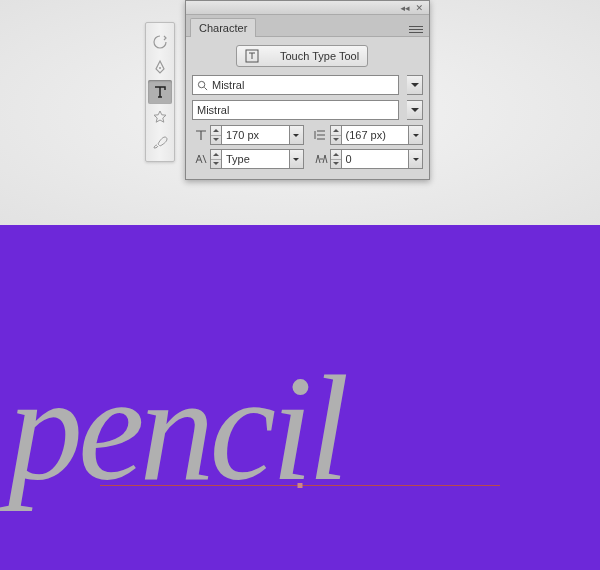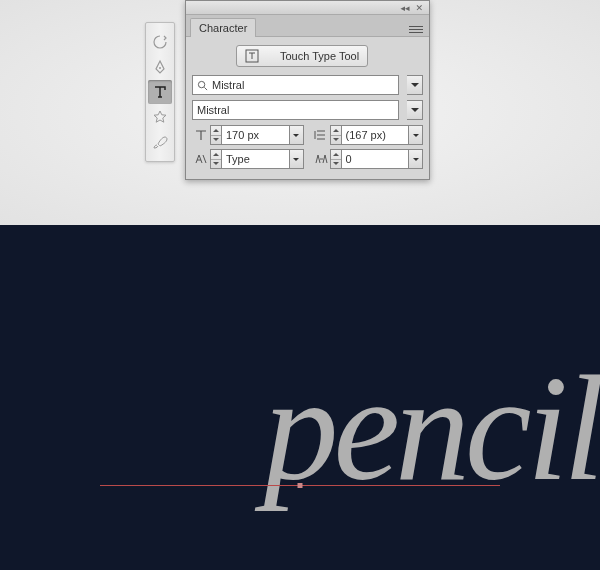--- a/index.html
+++ b/index.html
@@ -14,25 +14,25 @@
   }
   .top-region {
     width: 600px;
     height: 225px;
     background: radial-gradient(ellipse at center, #f4f4f4 0%, #e2e2e2 100%);
     position: relative;
   }
   .canvas-region {
     width: 600px;
     height: 345px;
-    background: #0f172a;
-    position: relative;
-    display: flex;
-    align-items: center;
-    justify-content: flex-end;
+    background: #6d28d9;
+    position: relative;
+    display: flex;
+    align-items: center;
+    justify-content: flex-start;
     padding-left: 8px;
   }
   .pencil-word {
     font-style: italic;
     font-size: 150px;
     color: #b0b0b0;
     font-family: "Brush Script MT", cursive;
     position: relative;
     top: 30px;
     letter-spacing: -5px;

